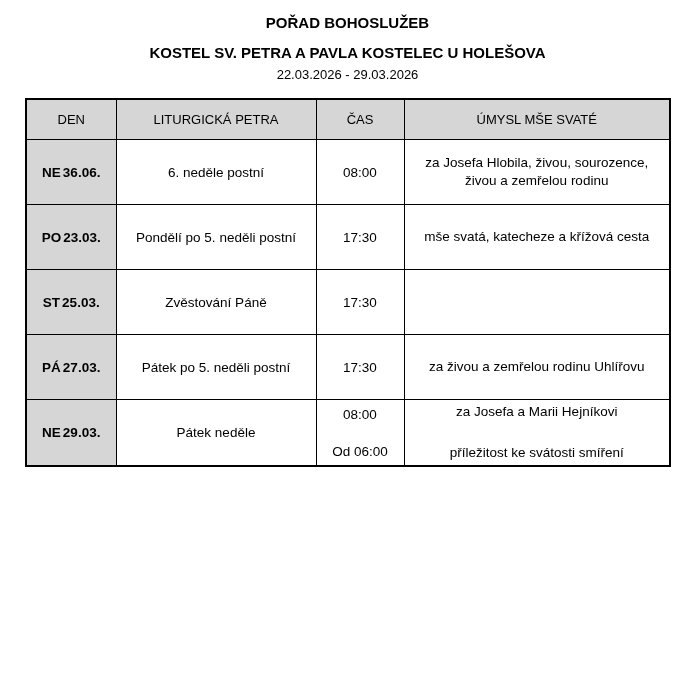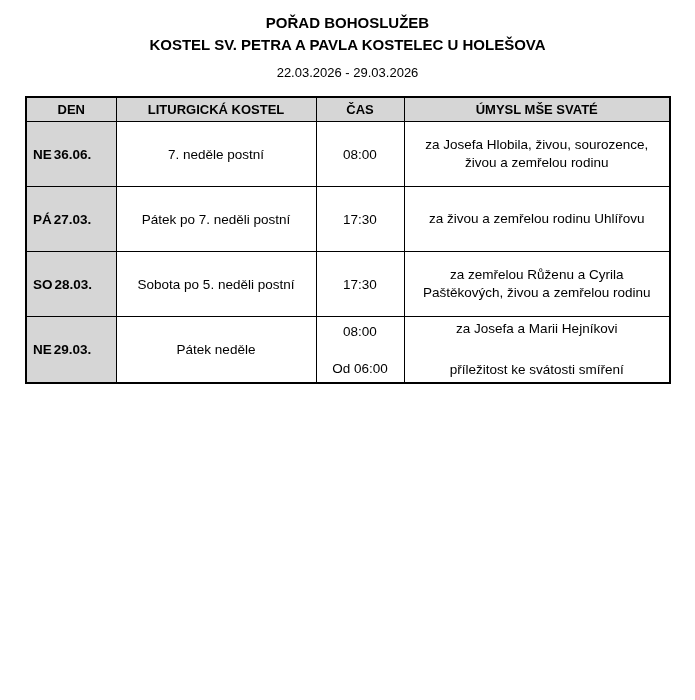--- a/index.html
+++ b/index.html
@@ -15,55 +15,55 @@
     width:695px;
   }
   .page{
     width:695px;
     height:618px;
     padding-top:12px;
     position:relative;
   }
   .doc-header{text-align:center;line-height:1.45;}
   .doc-title{font-size:15px;font-weight:bold;}
-  .doc-subtitle{font-size:15px;font-weight:bold;}
-  .doc-daterange{font-size:13px;margin-top:8px;}
+  .doc-subtitle{font-size:15px;font-weight:bold;margin-top:8px;}
+  .doc-daterange{font-size:13px;margin-top:2px;}
   table.schedule{
     margin:14px 0 0 25px;
     width:644px;
     border-collapse:collapse;
     table-layout:fixed;
     border:2px solid var(--border-color);
     font-size:13.5px;
   }
   .schedule th,.schedule td{
     border:1px solid var(--border-color);
     text-align:center;
     vertical-align:middle;
     padding:3px 6px;
   }
   .schedule thead th{
     background:var(--header-bg);
-    font-weight:bold;
+    font-weight:normal;
     font-size:13px;
     height:21px;
-    padding:4px 4px;
+    padding:12px 4px;
   }
   .schedule tbody tr{height:65px;}
   .col-day{width:90px;}
   .col-celebration{width:200px;}
   .col-time{width:88px;}
   .col-intention{width:266px;}
   td.day-cell{
     background:var(--day-bg);
     font-weight:bold;
   }
   td.day-cell .day-wrap{
     display:flex;
-    justify-content:flex-start;
+    justify-content:center;
     align-items:center;
     gap:2px;
   }
   td.time-cell .entry + .entry,
   td.intention-cell .entry + .entry{
     margin-top:22px;
   }
   td.intention-cell{line-height:1.35;}
 </style>
 </head>
@@ -79,69 +79,84 @@
   <table class="schedule">
     <colgroup>
       <col class="col-day">
       <col class="col-celebration">
       <col class="col-time">
       <col class="col-intention">
     </colgroup>
     <thead>
       <tr>
         <th>DEN</th>
-        <th>LITURGICKÁ KOSTEL</th>
+        <th>LITURGICKÁ PETRA</th>
         <th>ČAS</th>
         <th>ÚMYSL MŠE SVATÉ</th>
       </tr>
     </thead>
     <tbody>
         <tr>
           <td class="day-cell">
             <div class="day-wrap">
               <span>NE</span>
               <span>36.06.</span>
             </div>
           </td>
-          <td class="celebration-cell">7. neděle postní</td>
+          <td class="celebration-cell">6. neděle postní</td>
           <td class="time-cell">
             <div class="entry">08:00</div>
           </td>
           <td class="intention-cell">
             <div class="entry">za Josefa Hlobila, živou, sourozence, živou a zemřelou rodinu</div>
           </td>
         </tr>
         <tr>
           <td class="day-cell">
             <div class="day-wrap">
+              <span>PO</span>
+              <span>23.03.</span>
+            </div>
+          </td>
+          <td class="celebration-cell">Pondělí po 5. neděli postní</td>
+          <td class="time-cell">
+            <div class="entry">17:30</div>
+          </td>
+          <td class="intention-cell">
+            <div class="entry">mše svatá, katecheze a křížová cesta</div>
+          </td>
+        </tr>
+        <tr>
+          <td class="day-cell">
+            <div class="day-wrap">
+              <span>ST</span>
+              <span>25.03.</span>
+            </div>
+          </td>
+          <td class="celebration-cell">Zvěstování Páně</td>
+          <td class="time-cell">
+            <div class="entry">17:30</div>
+          </td>
+          <td class="intention-cell">
+            <div class="entry"></div>
+          </td>
+        </tr>
+        <tr>
+          <td class="day-cell">
+            <div class="day-wrap">
               <span>PÁ</span>
               <span>27.03.</span>
             </div>
           </td>
-          <td class="celebration-cell">Pátek po 7. neděli postní</td>
+          <td class="celebration-cell">Pátek po 5. neděli postní</td>
           <td class="time-cell">
             <div class="entry">17:30</div>
           </td>
           <td class="intention-cell">
             <div class="entry">za živou a zemřelou rodinu Uhlířovu</div>
-          </td>
-        </tr>
-        <tr>
-          <td class="day-cell">
-            <div class="day-wrap">
-              <span>SO</span>
-              <span>28.03.</span>
-            </div>
-          </td>
-          <td class="celebration-cell">Sobota po 5. neděli postní</td>
-          <td class="time-cell">
-            <div class="entry">17:30</div>
-          </td>
-          <td class="intention-cell">
-            <div class="entry">za zemřelou Růženu a Cyrila Paštěkových, živou a zemřelou rodinu</div>
           </td>
         </tr>
         <tr>
           <td class="day-cell">
             <div class="day-wrap">
               <span>NE</span>
               <span>29.03.</span>
             </div>
           </td>
           <td class="celebration-cell">Pátek neděle</td>

